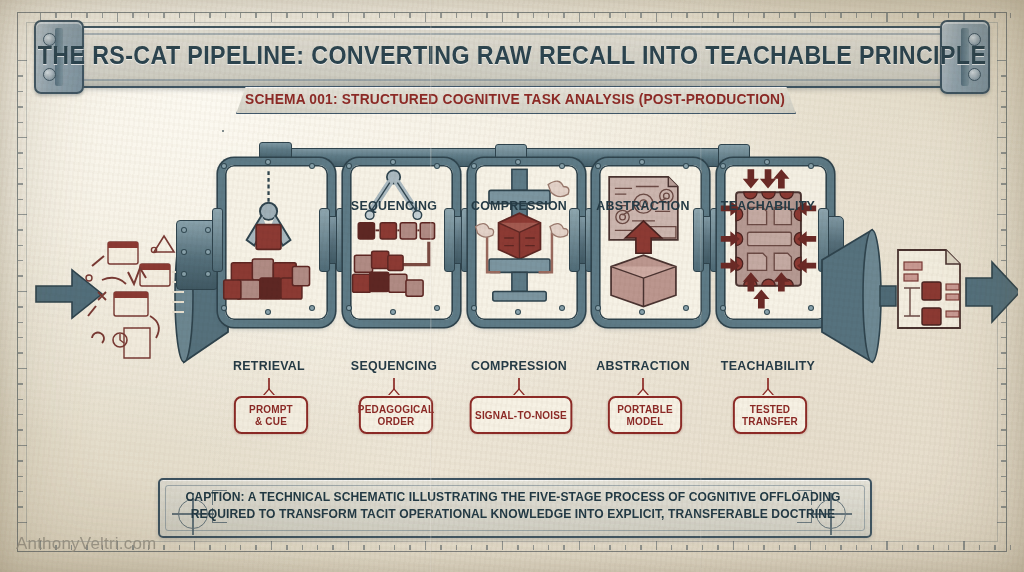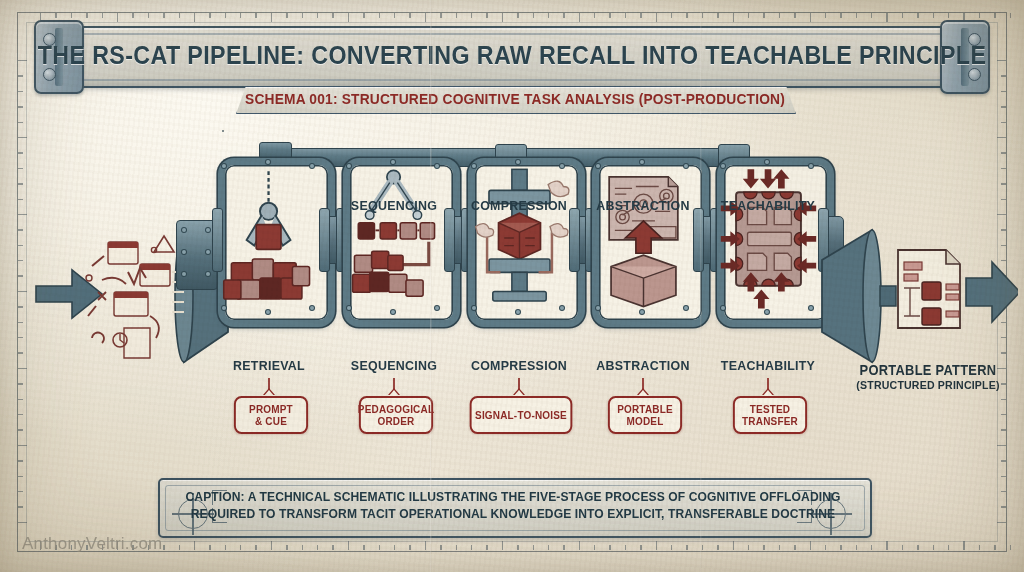--- a/index.html
+++ b/index.html
@@ -122,21 +122,21 @@
   .cap-txt{position:absolute;left:158px;top:478px;width:710px;height:56px;
     display:flex;flex-direction:column;align-items:center;justify-content:center;
     font-weight:700;font-size:12.6px;line-height:17px;color:#223a46;letter-spacing:.1px;
     transform:scaleX(.96);text-align:center;}
   .retic{position:absolute;top:499px;width:28px;height:28px;border:1.6px solid #4a5f6b;border-radius:50%;opacity:.8;}
   .retic:before,.retic:after{content:"";position:absolute;background:#4a5f6b;}
   .retic:before{left:50%;margin-left:-.8px;top:-7px;bottom:-7px;width:1.6px;}
   .retic:after{top:50%;margin-top:-.8px;left:-7px;right:-7px;height:1.6px;}
   .brk{position:absolute;width:14px;height:14px;border:1.6px solid #4a5f6b;opacity:.75;}
 
-  .wm{position:absolute;left:22px;top:534px;font-size:17px;color:#9a9589;
+  .wm{position:absolute;left:16px;top:534px;font-size:17px;color:#9a9589;
     font-weight:400;letter-spacing:.2px;opacity:.85;}
 </style>
 </head>
 <body>
 
 <div id="stage">
 
   <div class="frame-outer"></div>
   <div class="frame-inner"></div>
 
@@ -672,24 +672,20 @@
       <div class="stage-label" style="left:698px;top:198px;width:140px;">TEACHABILITY</div>
       <div class="stage-caption" style="left:698px;top:358px;width:140px;">TEACHABILITY</div>
       <div class="tagline" style="left:767px;top:378px;height:12px;"></div>
       <div class="tagtip" style="left:762px;top:390px;"></div>
       <div class="tag" style="left:731px;top:396px;width:74px;height:34px;">
         <span>TESTED</span>
         <span>TRANSFER</span>
       </div>
     </div>
 
-  <div class="endlabel" style="left:838px;top:362px;width:180px;">
-    <div class="l1">PORTABLE PATTERN</div>
-    <div class="l2">(STRUCTURED PRINCIPLE)</div>
-  </div>
 
   <div class="capbox">
       <div class="inner"></div>
     </div>
   <div class="retic" style="left:178px;"></div>
   <div class="retic" style="right:178px;"></div>
   <div class="brk" style="left:212px;top:490px;border-right:none;border-bottom:none;"></div>
   <div class="brk" style="left:212px;top:508px;border-right:none;border-top:none;"></div>
   <div class="brk" style="right:212px;top:490px;border-left:none;border-bottom:none;"></div>
   <div class="brk" style="right:212px;top:508px;border-left:none;border-top:none;"></div>

